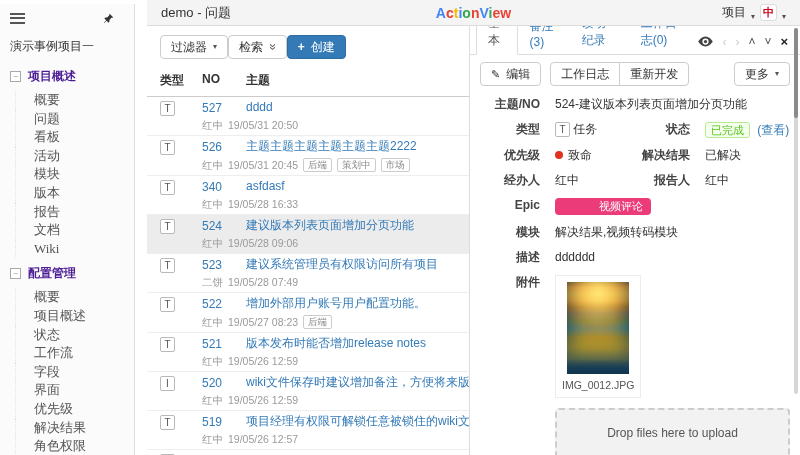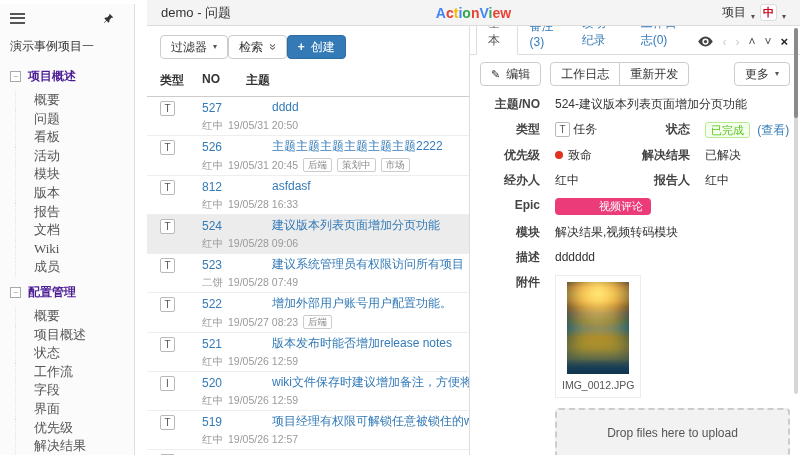--- a/index.html
+++ b/index.html
@@ -49,21 +49,21 @@
   .btn-primary { color:#fff; }
   .btn-primary .plus { font-weight:700; font-size:12px; }
   .rot-icon { display:inline-block; transform:rotate(-90deg); font-size:12px; color:#555; line-height:10px; }
   .thead { display:grid; grid-template-columns:42px 44px 1fr; padding:5px 0 7px 13px;
     font-weight:700; font-size:12px; color:#333; border-bottom:1px solid #ccc; }
   .issue-row { display:grid; grid-template-columns:42px 44px 1fr; padding:4px 6px 3px 13px;
     border-bottom:1px solid #eee; cursor:pointer; }
   .type-badge { display:inline-block; min-width:15px; text-align:center; border:1px solid #b9b9b9;
     border-radius:2px; background:#fff; font-size:10px; line-height:13px; padding:0 1px; color:#555; }
   .no-link { font-size:12px; line-height:13px; }
-  .subject-link { font-size:12px; line-height:13px; display:block; white-space:nowrap; overflow:hidden;margin-left:26px; }
+  .subject-link { font-size:12px; line-height:13px; display:block; white-space:nowrap; overflow:hidden; }
   .row-meta { grid-column:2 / 4; margin-top:3px; font-size:10.5px; line-height:13px; color:#9a9a9a;
     display:flex; gap:5px; align-items:center; white-space:nowrap; }
   .tag { border:1px solid #ccc; border-radius:2px; padding:0 4px; font-size:9.5px; color:#888;
     background:#fff; line-height:12px; }
 
   
   .detail-panel { position:absolute; left:470px; top:26px; right:0; bottom:0; background:#fff; overflow:hidden; }
   .dtabs { display:flex; align-items:flex-end; height:29px; border-bottom:1px solid #ddd; padding:0 6px; }
   .dtab { padding:6px 11px 5px; font-size:12px; border:1px solid transparent; border-radius:4px 4px 0 0;
     margin-bottom:-1px; cursor:pointer; }
@@ -140,21 +140,20 @@
   <div class="side-item">模块</div>
 
   <div class="side-item">版本</div>
 
   <div class="side-item">报告</div>
 
   <div class="side-item">文档</div>
 
   <div class="side-item">Wiki</div>
 
-  <div class="side-item">成员</div>
 </div>
   </div>
 
   <div class="side-section">
     <div class="side-section-head">
       <span class="tree-toggle">−</span>
       <span class="side-section-label">配置管理</span>
     </div>
     <div class="side-items">
   <div class="side-item">概要</div>
@@ -235,21 +234,21 @@
       <span class="m-author">红中</span>
       <span class="m-time">19/05/31 20:45</span>
     <span class="tag">后端</span>
           <span class="tag">策划中</span>
           <span class="tag">市场</span>
         </span>
   </div>
 
   <div class="issue-row">
     <span><span class="type-badge">T</span></span>
-    <span><a class="no-link" style="color: rgb(51, 122, 183);">812</a></span>
+    <span><a class="no-link" style="color: rgb(51, 122, 183);">340</a></span>
     <span>
           <a class="subject-link" style="color: rgb(51, 122, 183);">asfdasf</a>
         </span>
     <span class="row-meta">
       <span class="m-author">红中</span>
       <span class="m-time">19/05/28 16:33</span>
     </span>
   </div>
 
   <div class="issue-row" style="background: rgb(236, 236, 236);">

